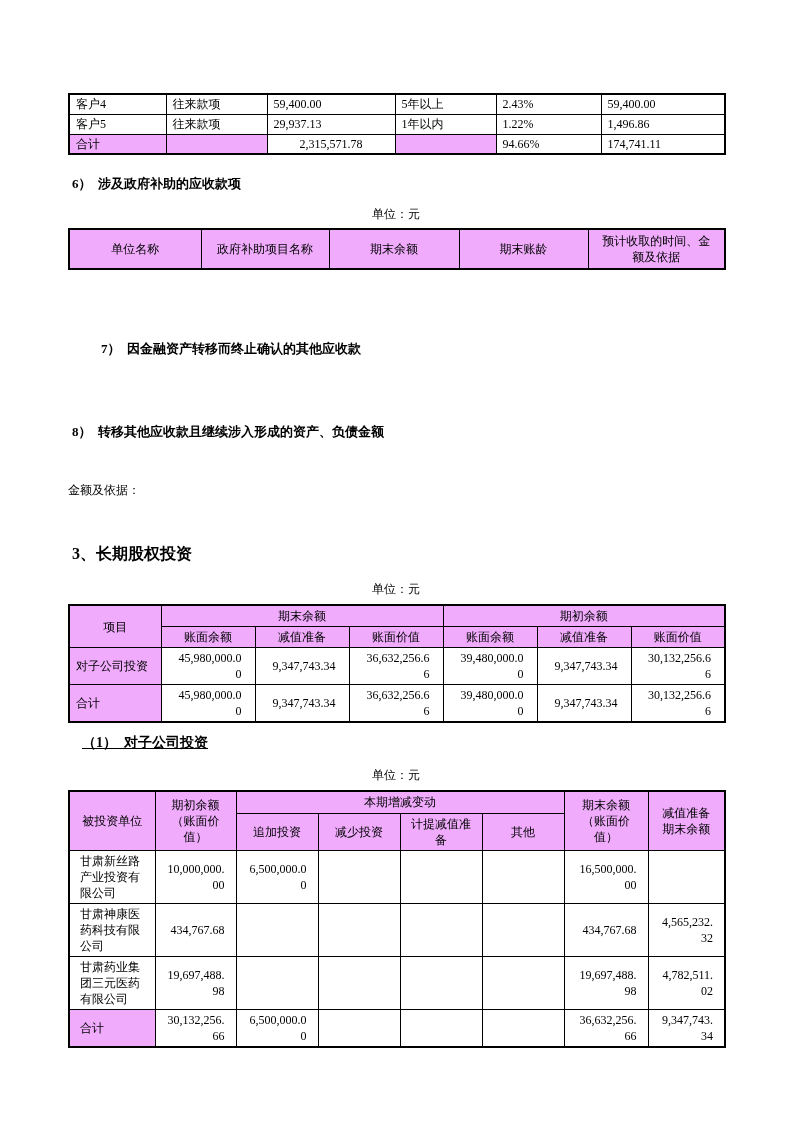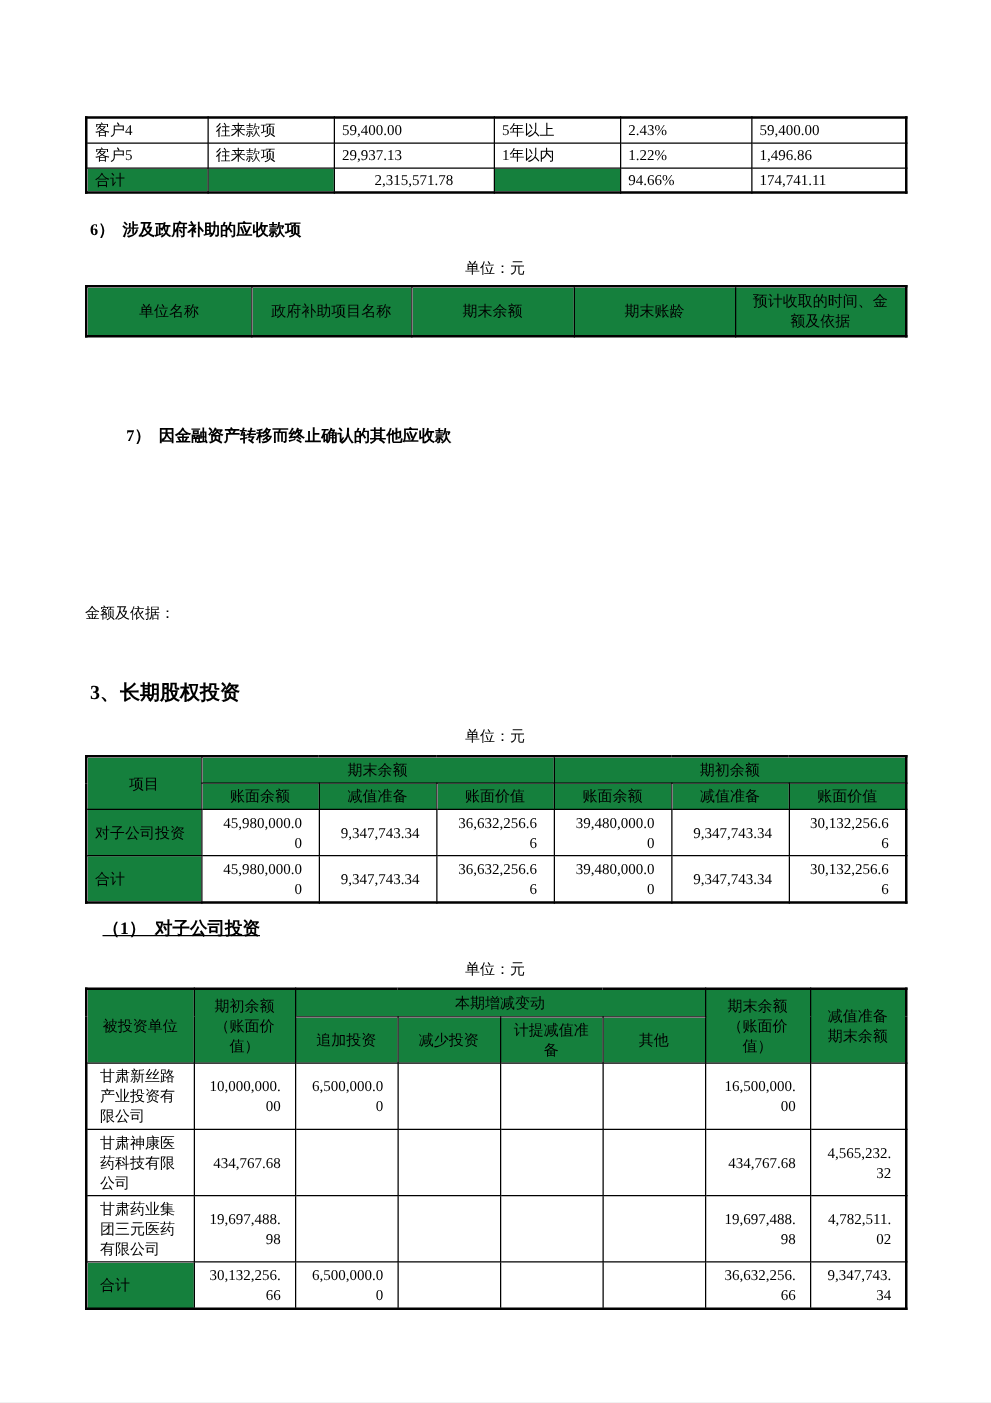--- a/index.html
+++ b/index.html
@@ -30,21 +30,21 @@
   }
   th,td{
     border:1px solid #000;
     font-size:12px;
     line-height:16px;
     font-weight:normal;
     vertical-align:middle;
     padding:1px 6px;
     overflow:hidden;
   }
-  .g{background:#15803d;}
+  .g{background:#f0abfc;}
   .c{text-align:center;}
   .l{text-align:left;}
   .r{text-align:left;word-break:break-all;}
   .r3{text-align:right;word-break:break-all;padding:2px 13px;}
   .r4{text-align:right;word-break:break-all;padding:2px 11px;}
   .name{text-align:left;padding:2px 10px;}
   .hc{text-align:center;padding:2px 8px;}
 </style>
 </head>
 <body>
@@ -105,20 +105,21 @@
       <th class="g hc">单位名称</th>
       <th class="g hc">政府补助项目名称</th>
       <th class="g hc">期末余额</th>
       <th class="g hc">期末账龄</th>
       <th class="g hc">预计收取的时间、金额及依据</th>
     </tr>
   </tbody>
     </table>
 
   <div class="abs h-sub" style="top:340px;margin-left:29px;">7）  因金融资产转移而终止确认的其他应收款</div>
+  <div class="abs h-sub" style="top:423px;">8）  转移其他应收款且继续涉入形成的资产、负债金额</div>
   <div class="abs note" style="top:482px;">金额及依据：</div>
 
   <div class="abs h-big" style="top:544px;">3、长期股权投资</div>
   <div class="abs unit" style="top:581px;">单位：元</div>
 
   <table class="abs" style="top:604px;">
     <colgroup>
       <col style="width:92px">
         <col style="width:94px">
         <col style="width:94px">

